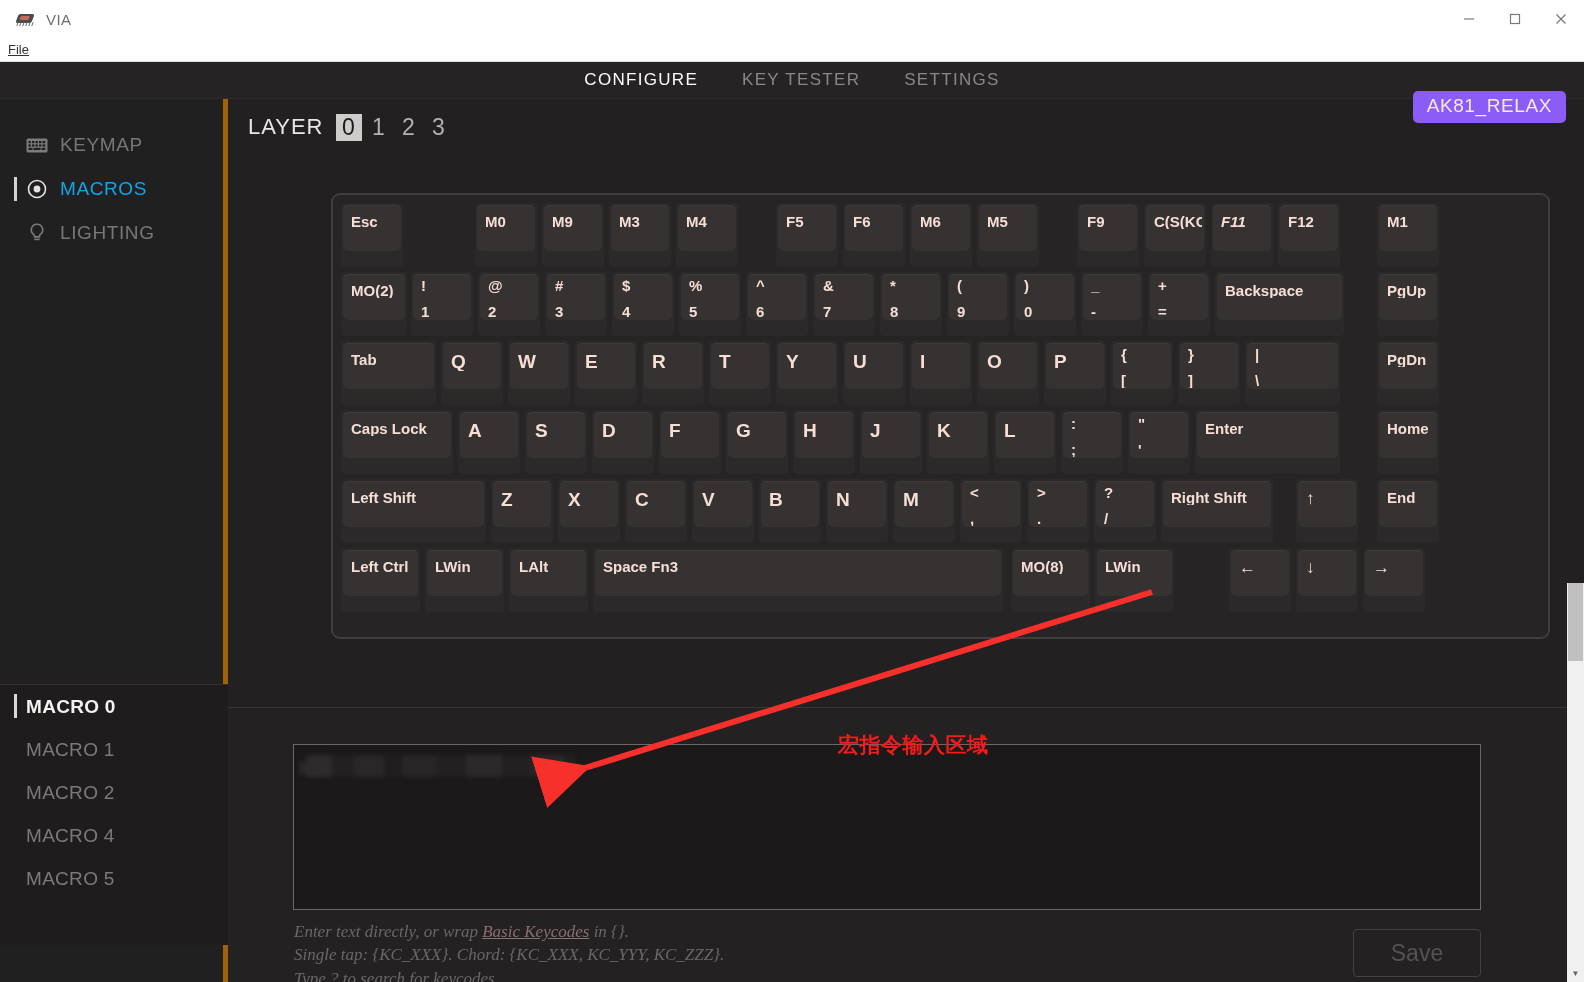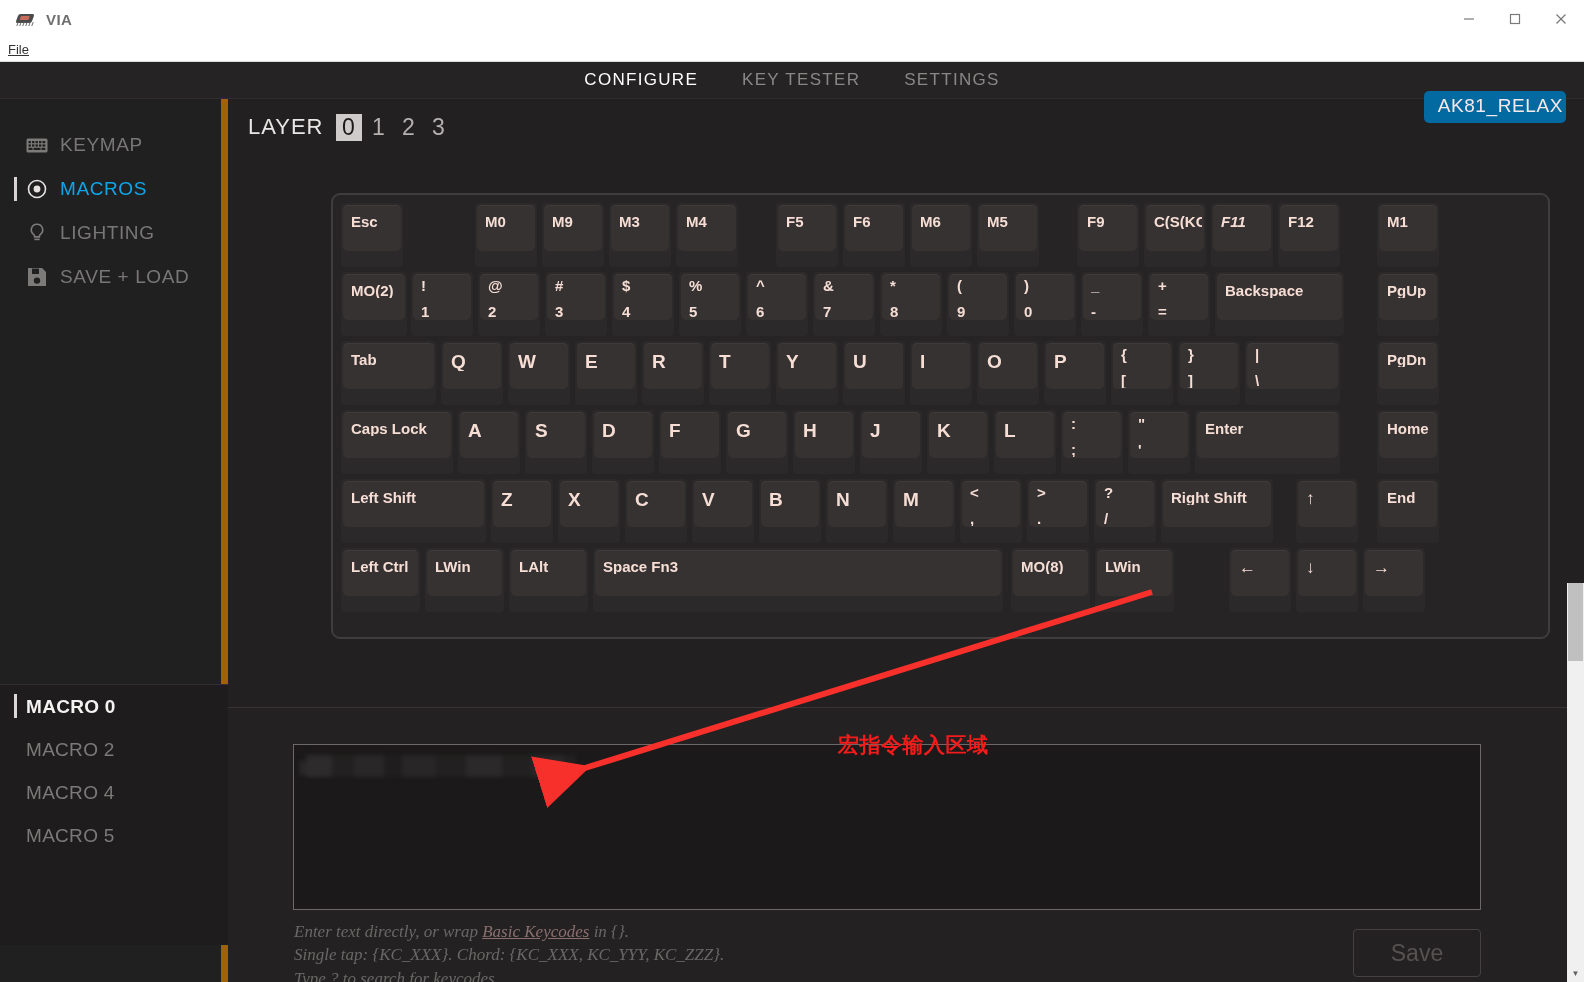--- a/index.html
+++ b/index.html
@@ -21,21 +21,21 @@
     position: absolute; left: 3px; top: 3px; width: 16px; height: 9px;
     background: #4b4b4b; border-radius: 2px; transform: skewX(-20deg);
   }
   .tb-icon .chip:after {
     content: ''; position: absolute; left: 3px; top: 2px; width: 9px; height: 4px;
     background: #c76a5a; border-radius: 1px;
   }
   .tb-icon .legs { position:absolute; left:1px; top:11px; width:19px; height:5px; }
   .tb-icon .legs span { position:absolute; top:0; width:1px; height:4px; background:#6a6a6a; transform: skewX(-20deg);}
   .tb-title {
-    margin-left: 10px; font-size: 15px; color: #6e6e6e; letter-spacing: .4px; font-weight: bold;
+    margin-left: 10px; font-size: 15px; color: #6e6e6e; letter-spacing: .4px;
   }
   .win-controls { margin-left: auto; display: flex; height: 38px; }
   .win-btn {
     width: 46px; height: 38px; display: flex; align-items: center; justify-content: center;
     color: #7a7a7a; font-size: 15px;
   }
   .win-btn svg { display:block; }
 
   
   .menubar {
@@ -61,21 +61,21 @@
     gap: 44px; border-bottom: 1px solid #2f2c2c;
   }
   .tab {
     font-size: 17px; letter-spacing: 1.3px; color: #8a8787; font-weight: 400;
   }
   .tab.active { color: #ffffff; }
 
   
   .sidebar {
     position: absolute; top: 37px; left: 0; width: 228px; height: 883px;
-    background: #212020; border-right: 7px solid #a16207;
+    background: #212020; border-right: 5px solid #a16207;
   }
   .side-item {
     height: 44px; display: flex; align-items: center; position: relative;
     padding-left: 24px;
   }
   .side-item .bar {
     position: absolute; left: 14px; top: 10px; width: 3px; height: 24px; background: #d8d4d4;
     display: none;
   }
   .side-item.active .bar { display: block; }
@@ -144,22 +144,22 @@
     display: flex; align-items: center; padding-left: 20px;
   }
   .layer-label { font-size: 22px; color: #e9e6e6; letter-spacing: 1px; margin-right: 12px; }
   .layer-num {
     font-size: 23px; color: #b5b1b1; width: 26px; text-align: center; margin-right: 4px;
   }
   .layer-num.active { background: #cfcbcb; color: #1b1919; }
 
   .device-badge {
     position: absolute; top: -8px; right: 18px;
-    background: #0369a1; color: #f6e9ea; font-size: 19px;
-    padding: 4px 3px 6px 14px; border-radius: 5px; letter-spacing: .6px;
+    background: #8b5cf6; color: #f6e9ea; font-size: 19px;
+    padding: 4px 14px 6px 14px; border-radius: 5px; letter-spacing: .6px;
   }
 
   
   .kb {
     position: absolute; top: 94px; left: 103px; width: 1219px; height: 446px;
     background: #262424; border: 2px solid #403d3d; border-radius: 9px;
     padding: 8px;
   }
   .kb-inner { position: relative; width: 100%; height: 100%; }
   .key {
@@ -316,39 +316,31 @@
 
       <div class="side-ico">
         <svg width="18" height="22" viewBox="0 0 18 22">
             <path d="M9 2.2a5.6 5.6 0 0 0-3.4 10.1c.6.5 1 1.2 1 2v.6h4.8v-.6c0-.8.4-1.5 1-2A5.6 5.6 0 0 0 9 2.2z" fill="none" stroke="currentColor" stroke-width="1.6"></path>
             <rect x="6.3" y="16.6" width="5.4" height="1.6" fill="currentColor"></rect>
           </svg>
       </div>
       <div class="side-label">LIGHTING</div>
     </div>
 
-    <div class="side-item">
-
-      <div class="side-ico">
-        <svg width="20" height="20" viewBox="0 0 20 20">
-            <path d="M1 1h14l4 4v14H1z" fill="currentColor"></path>
-            <rect x="5" y="1.6" width="7" height="5.4" fill="#212020"></rect>
-            <circle cx="10" cy="13.6" r="3.2" fill="#212020"></circle>
-          </svg>
-      </div>
-      <div class="side-label">SAVE + LOAD</div>
-    </div>
 
     <div class="anno-macrolist">宏列表</div>
   </div>
 
   <div class="macrolist">
     <div class="macro-row active">
         <div class="bar"></div>
         <span>MACRO 0</span>
+      </div>
+    <div class="macro-row">
+        <span>MACRO 1</span>
       </div>
     <div class="macro-row">
         <span>MACRO 2</span>
       </div>
     <div class="macro-row">
         <span>MACRO 4</span>
       </div>
     <div class="macro-row">
         <span>MACRO 5</span>
       </div>

